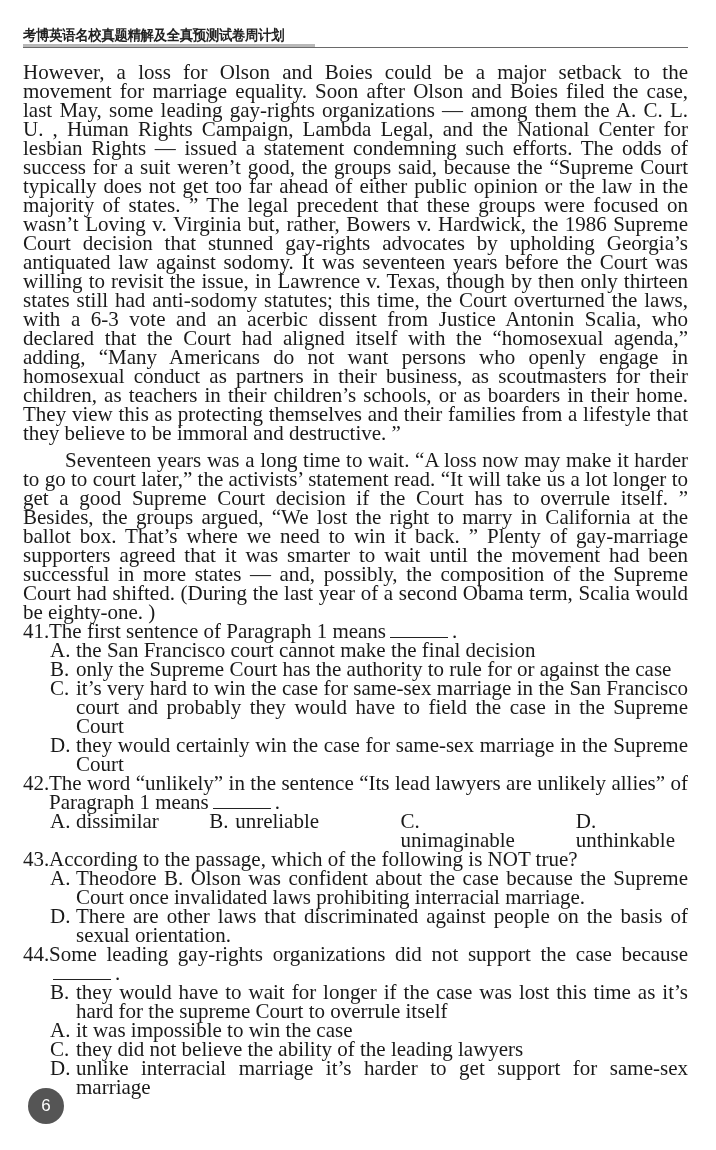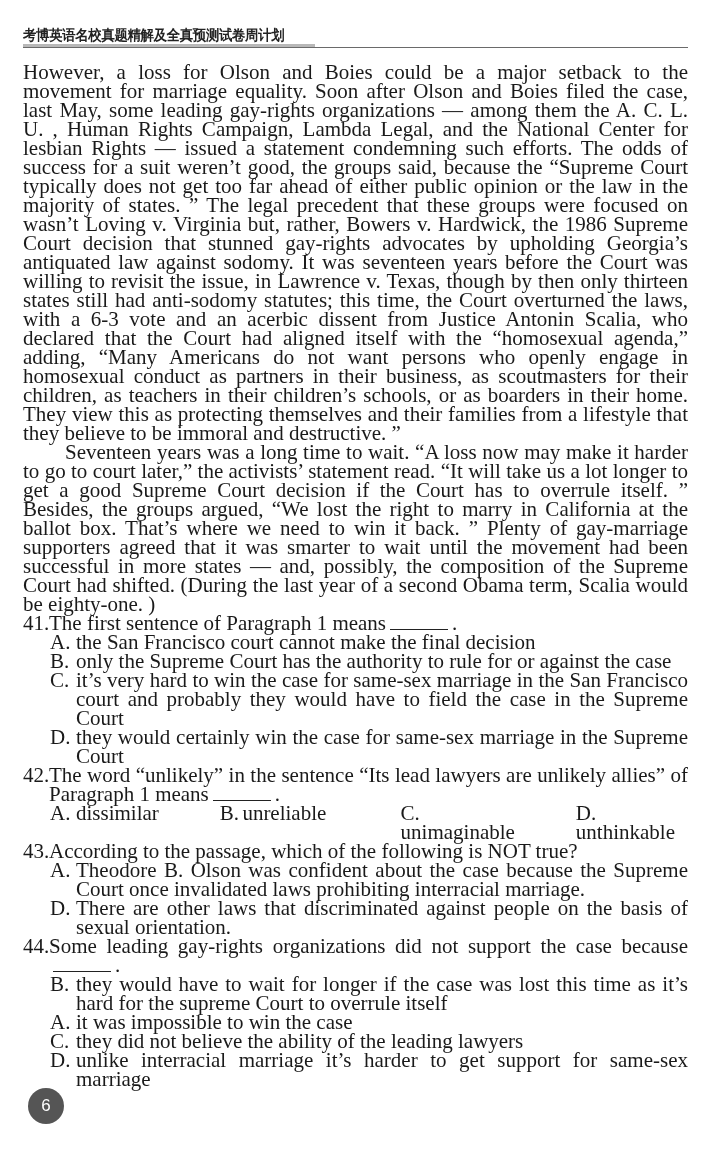--- a/index.html
+++ b/index.html
@@ -13,29 +13,29 @@
     position: absolute; left: 0; top: 0;
     font-family: "DejaVu Sans", "Liberation Sans", sans-serif;
     font-size: 14.5px; letter-spacing: -0.3px; color: #222; white-space: nowrap;
     font-weight: bold; transform: scaleX(0.92); transform-origin: left center;
   }
   .header-bar { position: absolute; left: 0; top: 18px; width: 292px; height: 4px; background: #b8b8b8; }
   .header-rule { position: absolute; left: 0; top: 21px; width: 665px; height: 1px; background: #6a6a6a; }
 
   .content { position: absolute; left: 23px; top: 63px; width: 665px; font-size: 21px; line-height: 19px; }
   .para { margin: 0; text-align: justify; text-align-last: left; }
-  .para.indent { text-indent: 2em; }
+  .para.indent { text-indent: 2em; margin-top: 8px; }
   .q { margin: 0; }
   .q-stem { font-weight: normal; padding-left: 26px; text-indent: -26px; text-align: justify; }
   .q-num { display: inline-block; width: 26px; text-indent: 0; }
   .opt { padding-left: 53px; text-indent: -26px; margin-left: 0; text-align: justify; }
   .opt-letter { display: inline-block; width: 26px; text-indent: 0; }
   .opts-row { padding-left: 27px; display: flex; gap: 47px; }
   .opts-row .cell { width: 146px; }
-  .opts-row .cell:nth-child(2) { width: 162px; text-align: center; }
+  .opts-row .cell:nth-child(2) { width: 162px; }
   .opts-row .cell:nth-child(3) { width: 167px; margin-left: 20px; }
   .blank { display: inline-block; width: 58px; border-bottom: 1px solid #222; height: 14px; vertical-align: baseline; margin: 0 4px 0 4px; }
 
   .page-badge {
     position: absolute; left: 28px; top: 1088px; width: 36px; height: 36px; border-radius: 50%;
     background: #555555; color: #ffffff; text-align: center; line-height: 36px;
     font-family: "Liberation Sans", "DejaVu Sans", sans-serif; font-size: 17px;
   }
 </style>
 </head>

